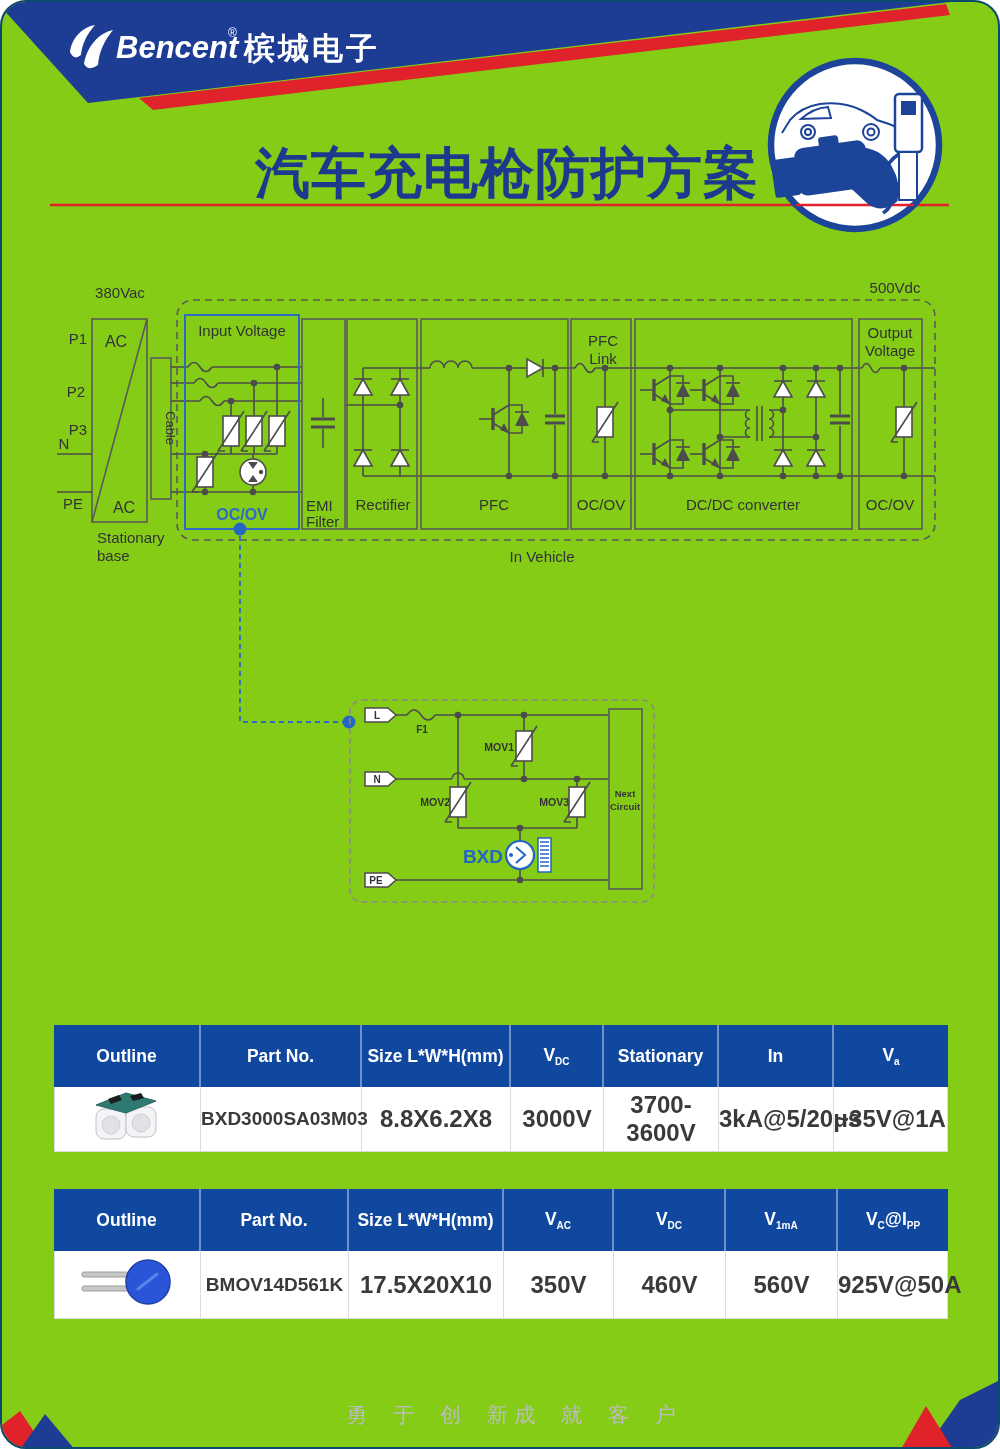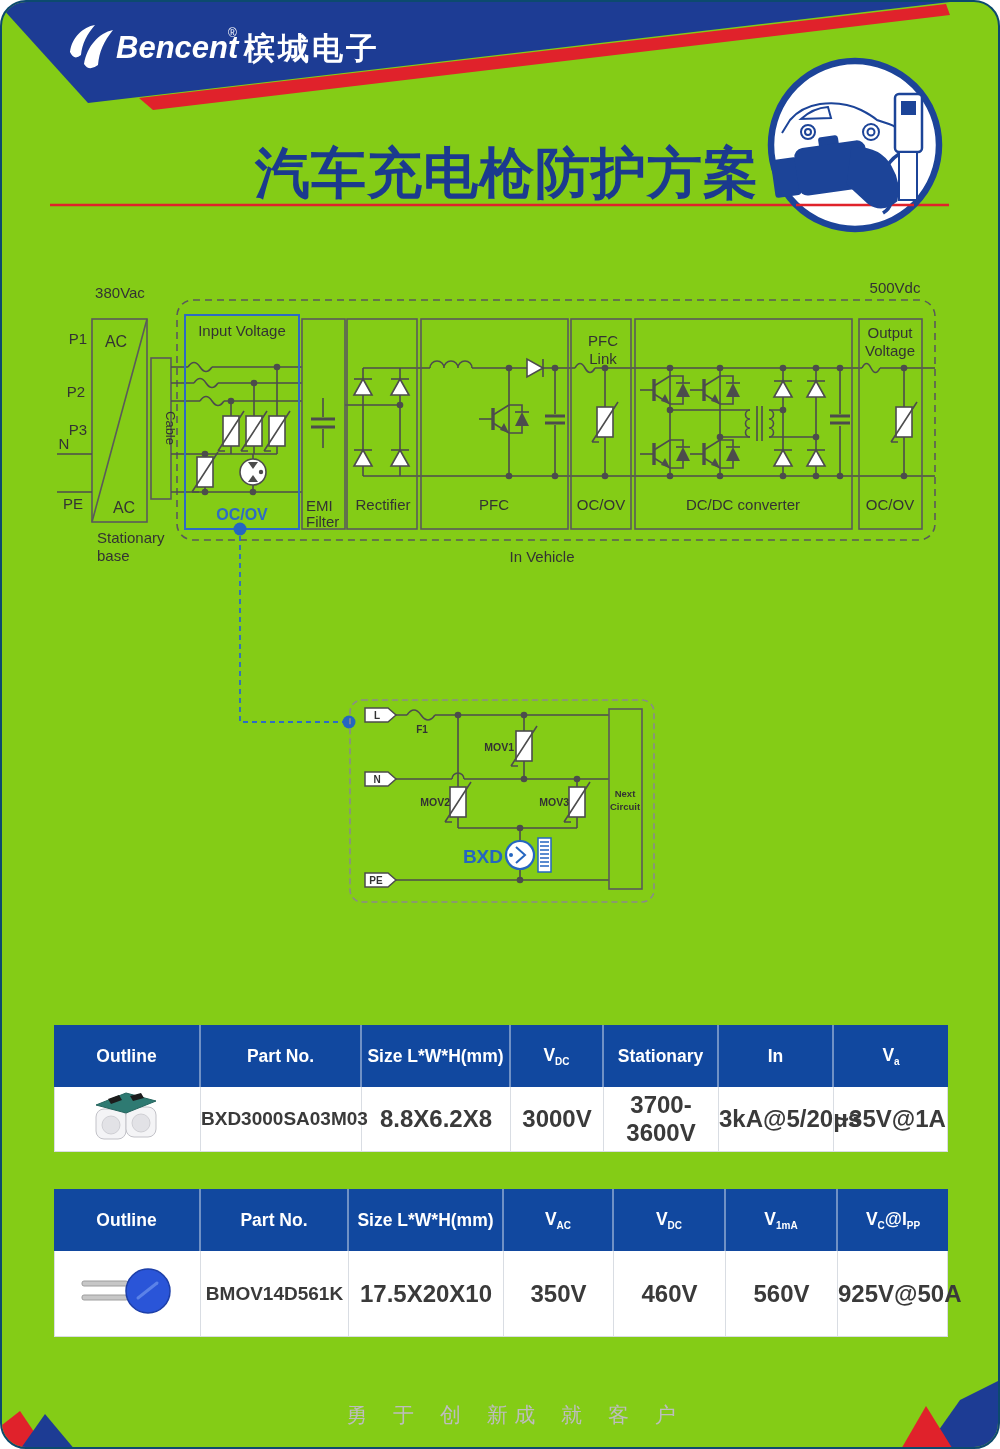--- a/index.html
+++ b/index.html
@@ -38,21 +38,21 @@
     border-right:2px solid rgba(255,255,255,.4); padding:0;
   }
   .tbl th:last-child { border-right:none; }
   .tbl td {
     background:#fff; border-right:1px solid #d9dde3; border-bottom:1px solid #d9dde3;
     border-left:1px solid #d9dde3; font-weight:bold; font-size:24px; color:#3a3a3a;
     text-align:center; vertical-align:middle; padding:0;
   }
   .tbl td + td { border-left:none; }
   .sb { font-size:10px; vertical-align:-4px; }
-  .t1h { height:62px; } .t1r { height:60px; } .t2h { height:62px; } .t2r { height:86px; }
+  .t1h { height:62px; } .t1r { height:60px; } .t2h { height:62px; } .t2r { height:68px; }
 </style>
 </head>
 <body>
 
 <div class="page">
 
 <svg class="art" width="1000" height="1449" viewBox="0 0 1000 1449">
   <defs>
     <g id="mov">
       <rect x="-8" y="-15" width="16" height="30" fill="#fff" stroke="#4c4c4c" stroke-width="1.6"></rect>

